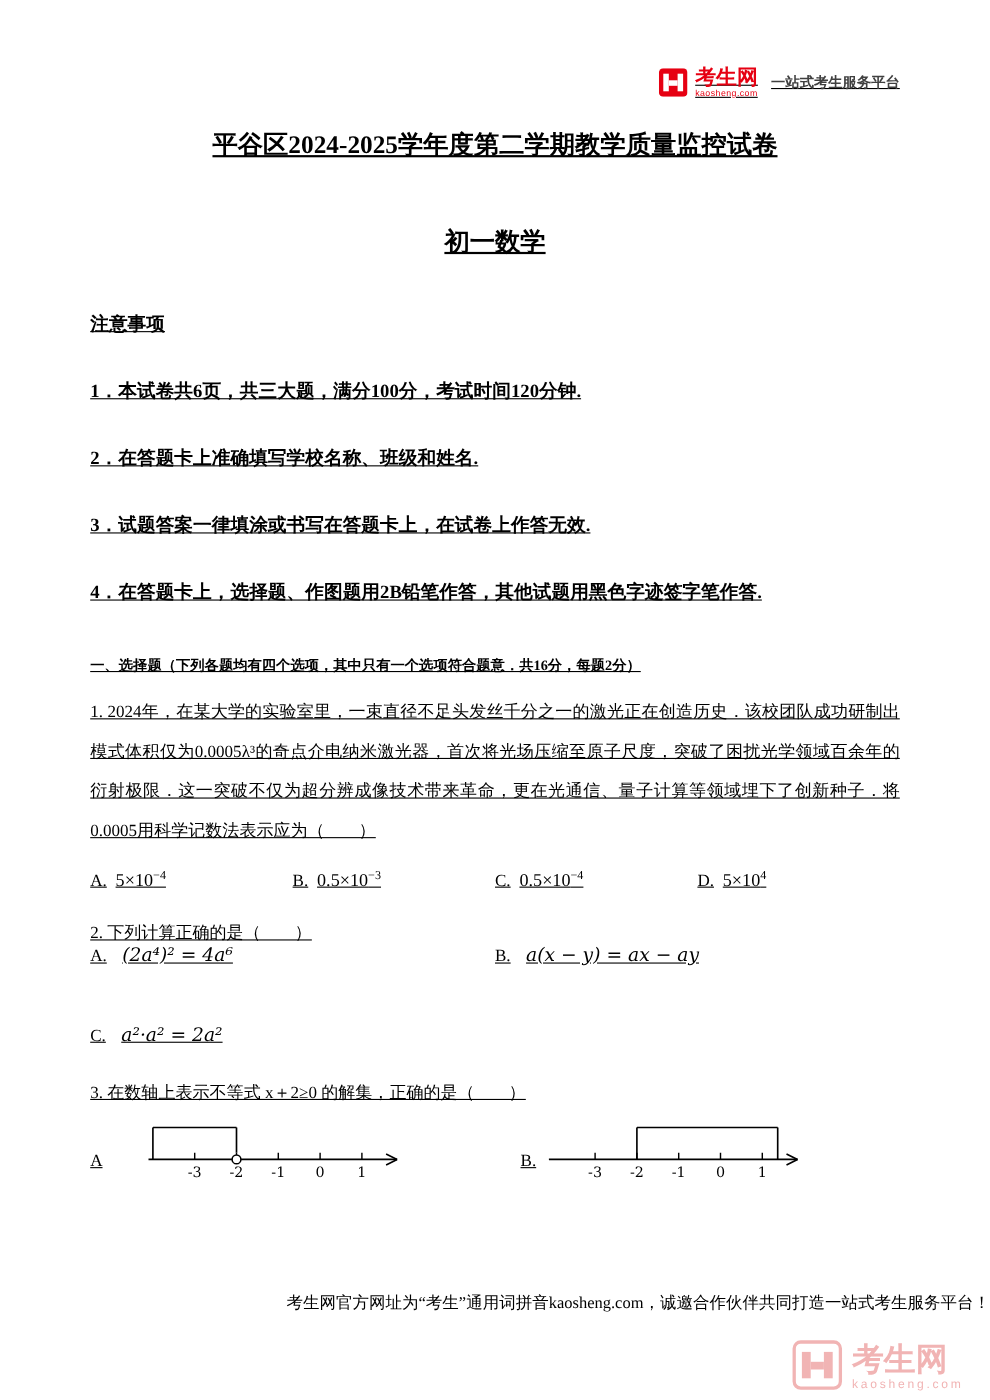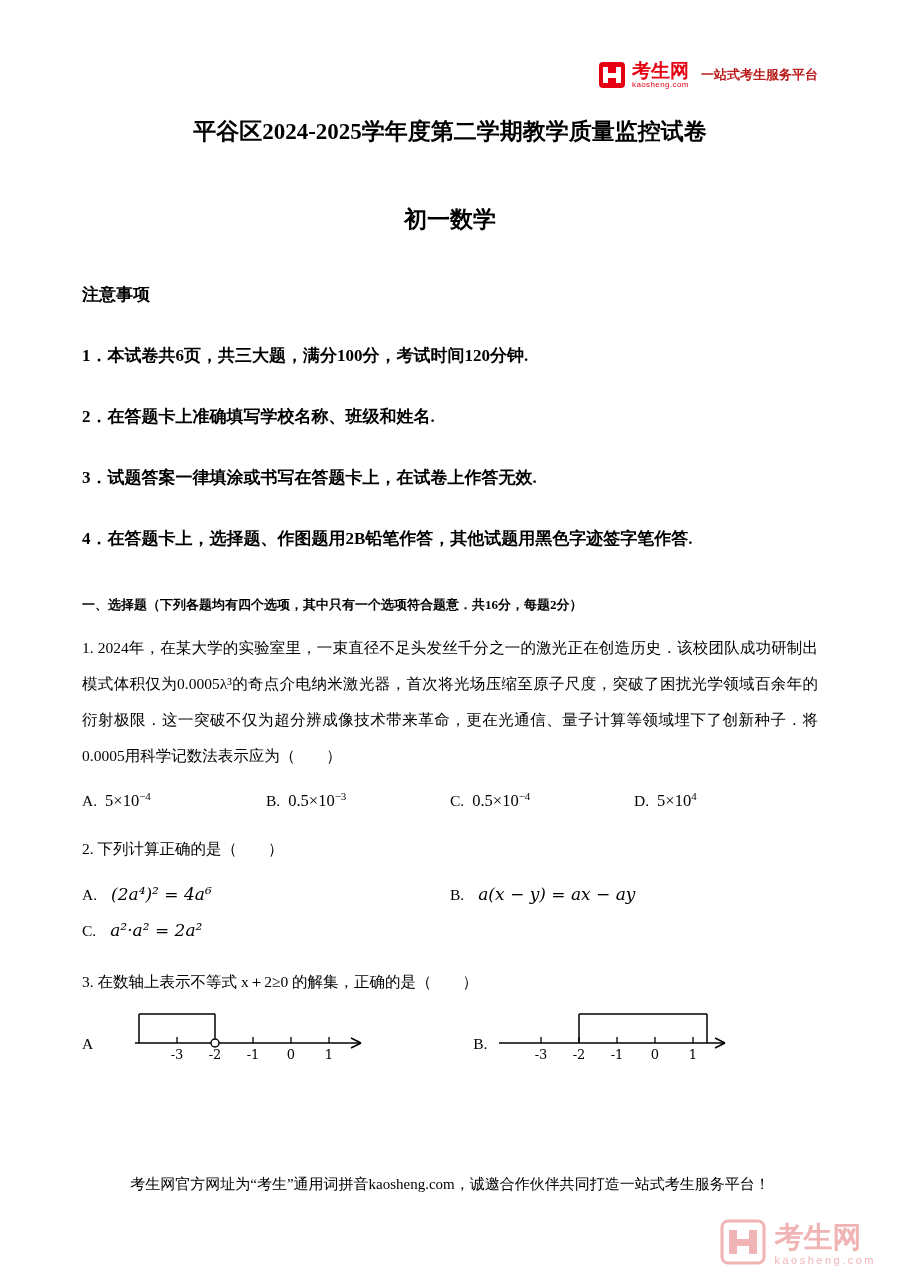--- a/index.html
+++ b/index.html
@@ -5,35 +5,36 @@
   * { box-sizing: border-box; }
   html,body { margin:0; padding:0; background:#ffffff; }
   .page{
     position:relative;
     width:900px; height:1273px;
     margin:0 auto;
     background:#ffffff;
     color:#000;
     font-family:"Liberation Serif","DejaVu Serif",serif;
     overflow:hidden;
+    text-decoration:underline;
   }
   .content{ padding:0 82px; }
 
   
   .logo-row{
     display:flex; justify-content:flex-end; align-items:center;
     gap:7px; padding-top:54px; height:96px;
   }
   .logo-mark{ display:inline-flex; }
   .logo-texts{ display:flex; flex-direction:column; line-height:1.05; }
   .logo-cn{ color:#e60012; font-weight:bold; font-size:19px;
             font-family:"Liberation Sans","DejaVu Sans",sans-serif; }
   .logo-domain{ font-size:8px; color:#e60012; letter-spacing:.4px;
             font-family:"Liberation Sans","DejaVu Sans",sans-serif; }
-  .logo-tagline{ color:#b91c1c; font-size:13px; font-weight:bold; margin-left:5px;
+  .logo-tagline{ color:#404040; font-size:13px; font-weight:bold; margin-left:5px;
             font-family:"Liberation Sans","DejaVu Sans",sans-serif; }
 
   .title{ text-align:center; font-size:23px; font-weight:bold; margin-top:20px; }
   .subtitle{ text-align:center; font-size:23px; font-weight:bold; margin-top:57px; }
 
   .notice-h{ font-size:17px; font-weight:bold; margin-top:48px; }
   .notice-item{ font-size:17px; font-weight:bold; margin-top:38px; }
 
   .sec-h{ font-size:13px; font-weight:bold; margin-top:46px; }
 
@@ -44,36 +45,36 @@
     display:grid; grid-template-columns:184px 184px 184px 1fr;
     margin-top:16px; font-size:15.5px; align-items:baseline;
   }
   .opt-label{ margin-right:8px; }
   .opt-base{ font-size:16.5px; }
   .opt-exp{ font-size:11px; }
 
   .q2{ margin-top:28px; }
   .q2-opts{
     display:grid; grid-template-columns:368px 1fr;
-    row-gap:16px; margin-top:24px; font-size:15.5px; align-items:baseline;
+    row-gap:52px; font-size:15.5px; align-items:baseline;
   }
   .expr{ font-style:italic; font-size:17px; margin-left:6px;
          font-family:"DejaVu Serif","Liberation Serif",serif; }
 
   .q3{ margin-top:32px; }
   .q3-row{ display:flex; align-items:flex-end; margin-top:8px; }
   .q3-label{ font-size:15.5px; padding-bottom:14px; }
   .nl{ display:inline-block; }
   .nl-a{ margin-left:36px; }
   .gap-b{ margin-left:104px; }
   .nl-b{ margin-left:6px; }
 
   .footer{
     position:absolute; left:0; right:0; top:1175px;
-    text-align:center; font-size:15px;
+    text-align:right; font-size:15px;
   }
 
   .watermark{
     position:absolute; right:24px; bottom:4px;
     display:flex; align-items:center; gap:8px;
   }
   .wm-texts{ display:flex; flex-direction:column; line-height:1; }
   .wm-cn{ font-size:29px; font-weight:bold; color:#f1b4b4;
           font-family:"Liberation Sans","DejaVu Sans",sans-serif; }
   .wm-domain{ font-size:11px; letter-spacing:2.5px; color:#f1b4b4; margin-top:3px;

